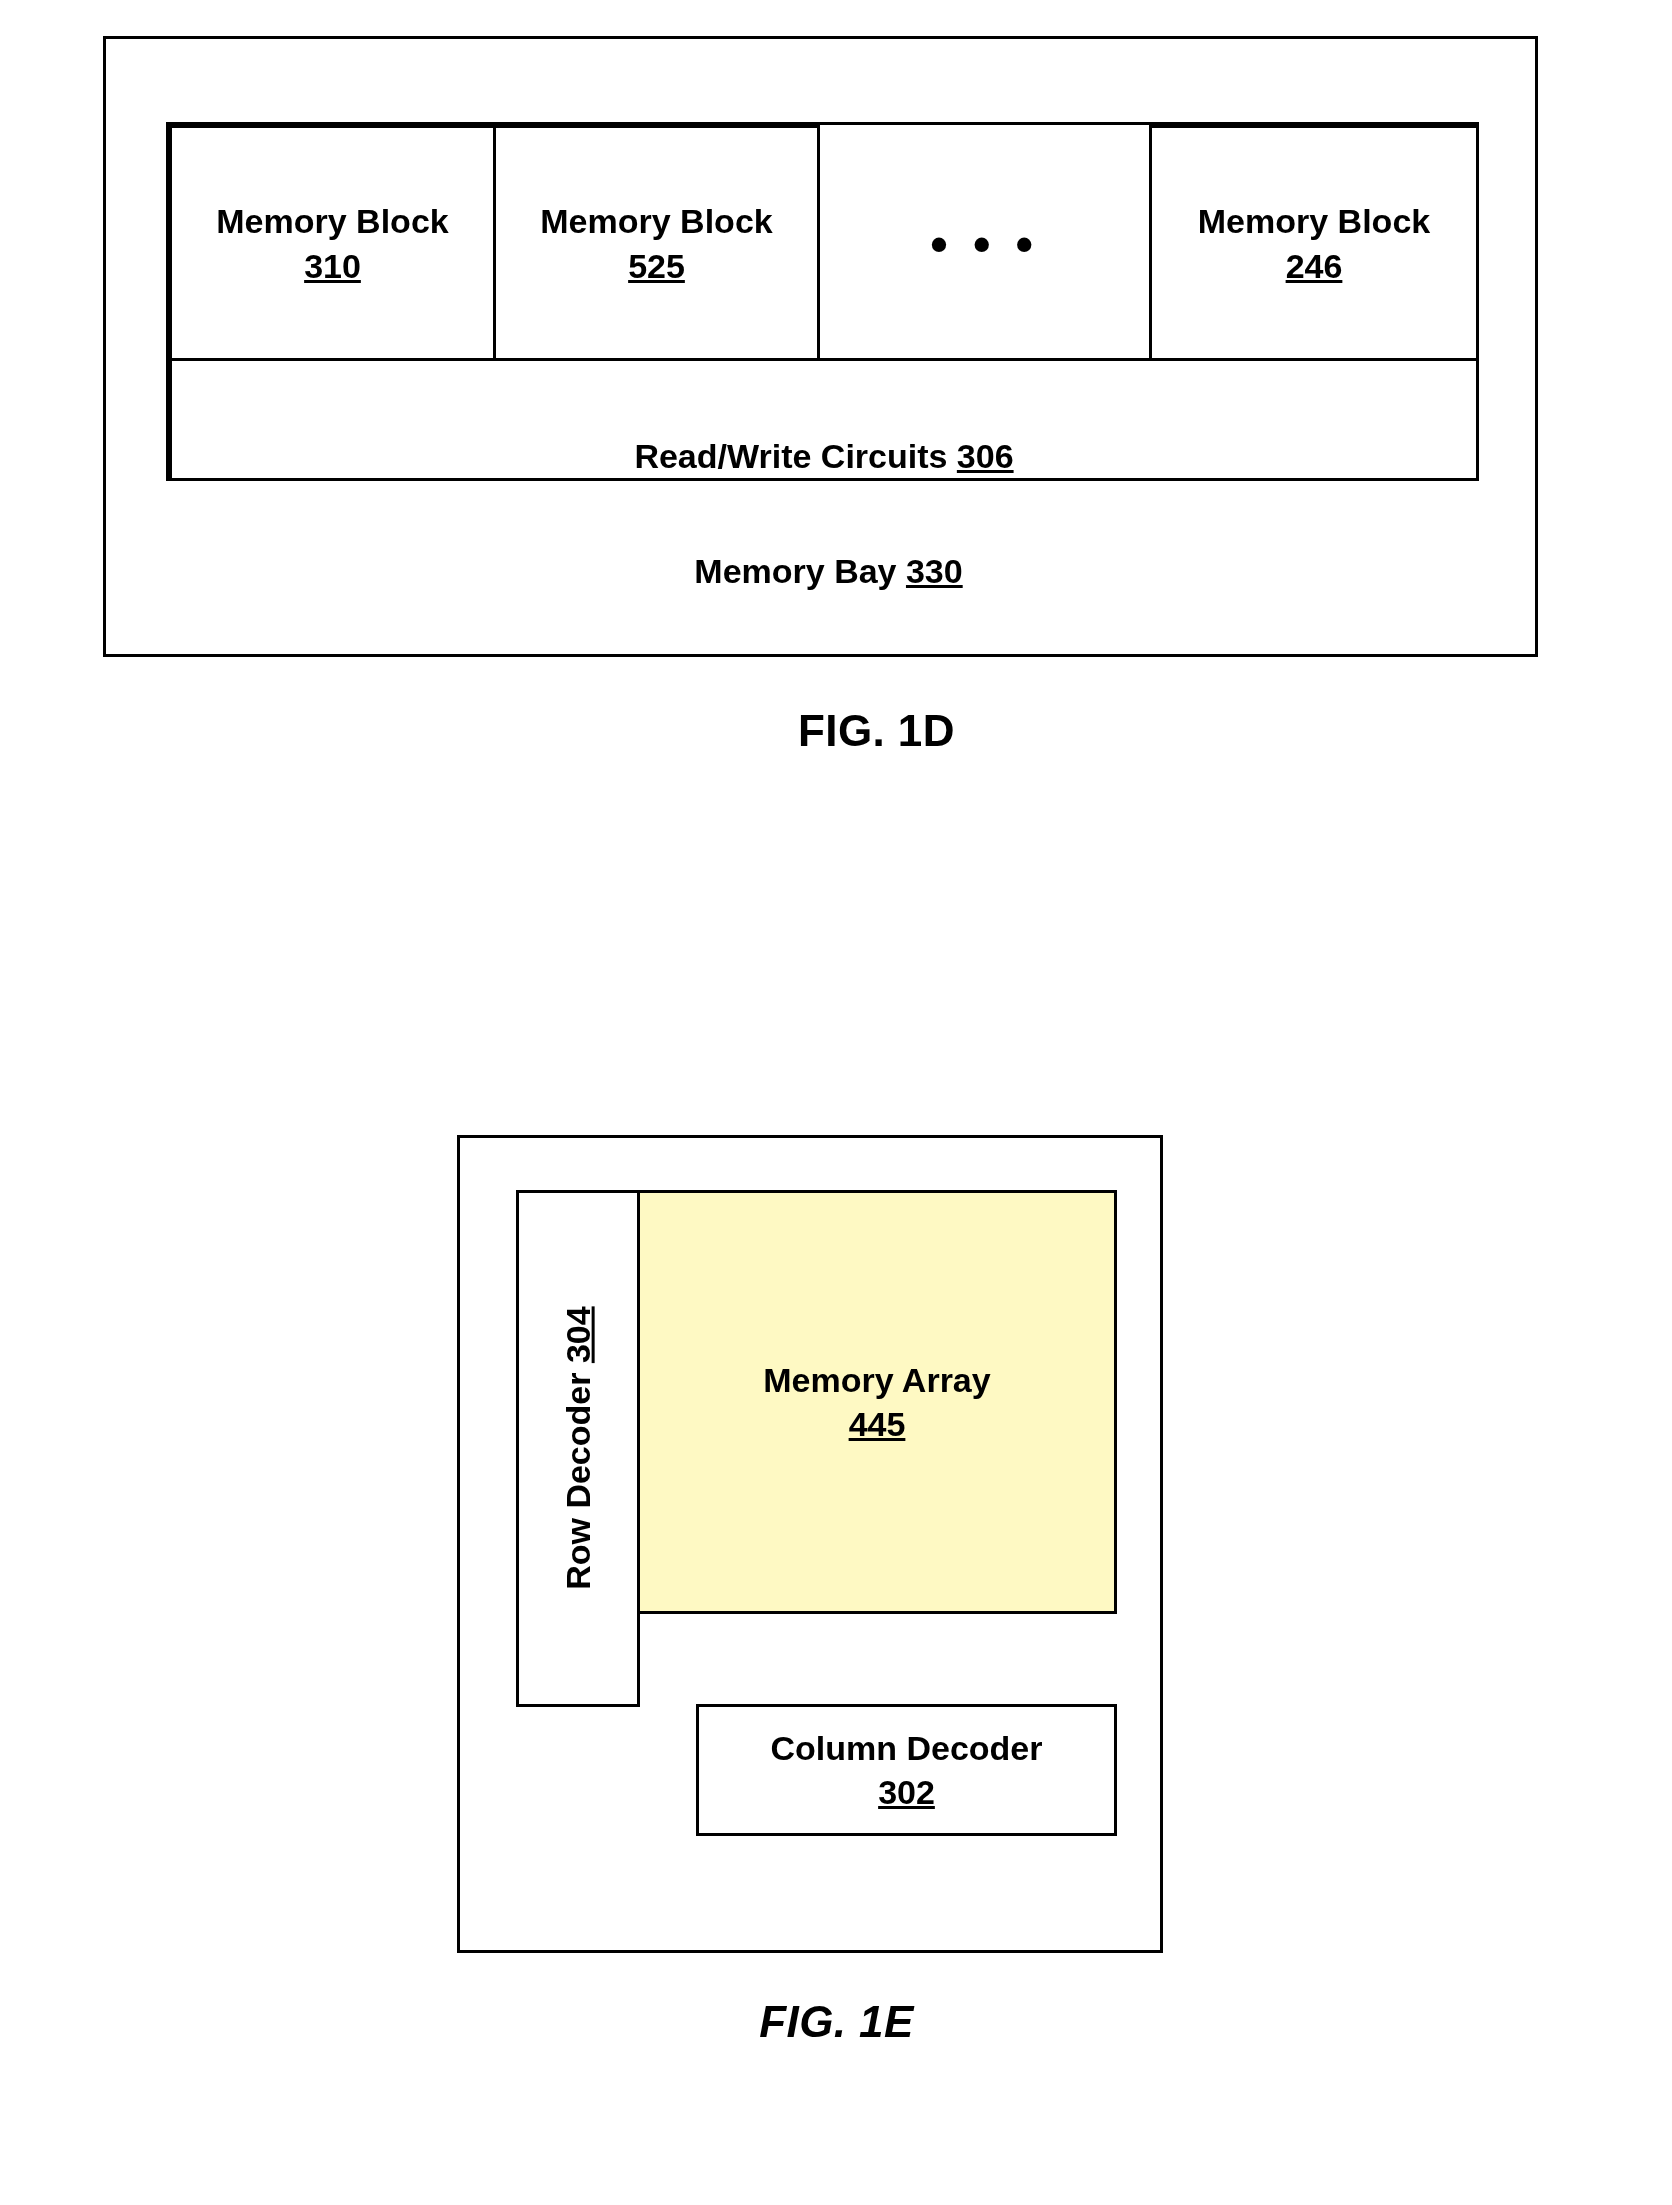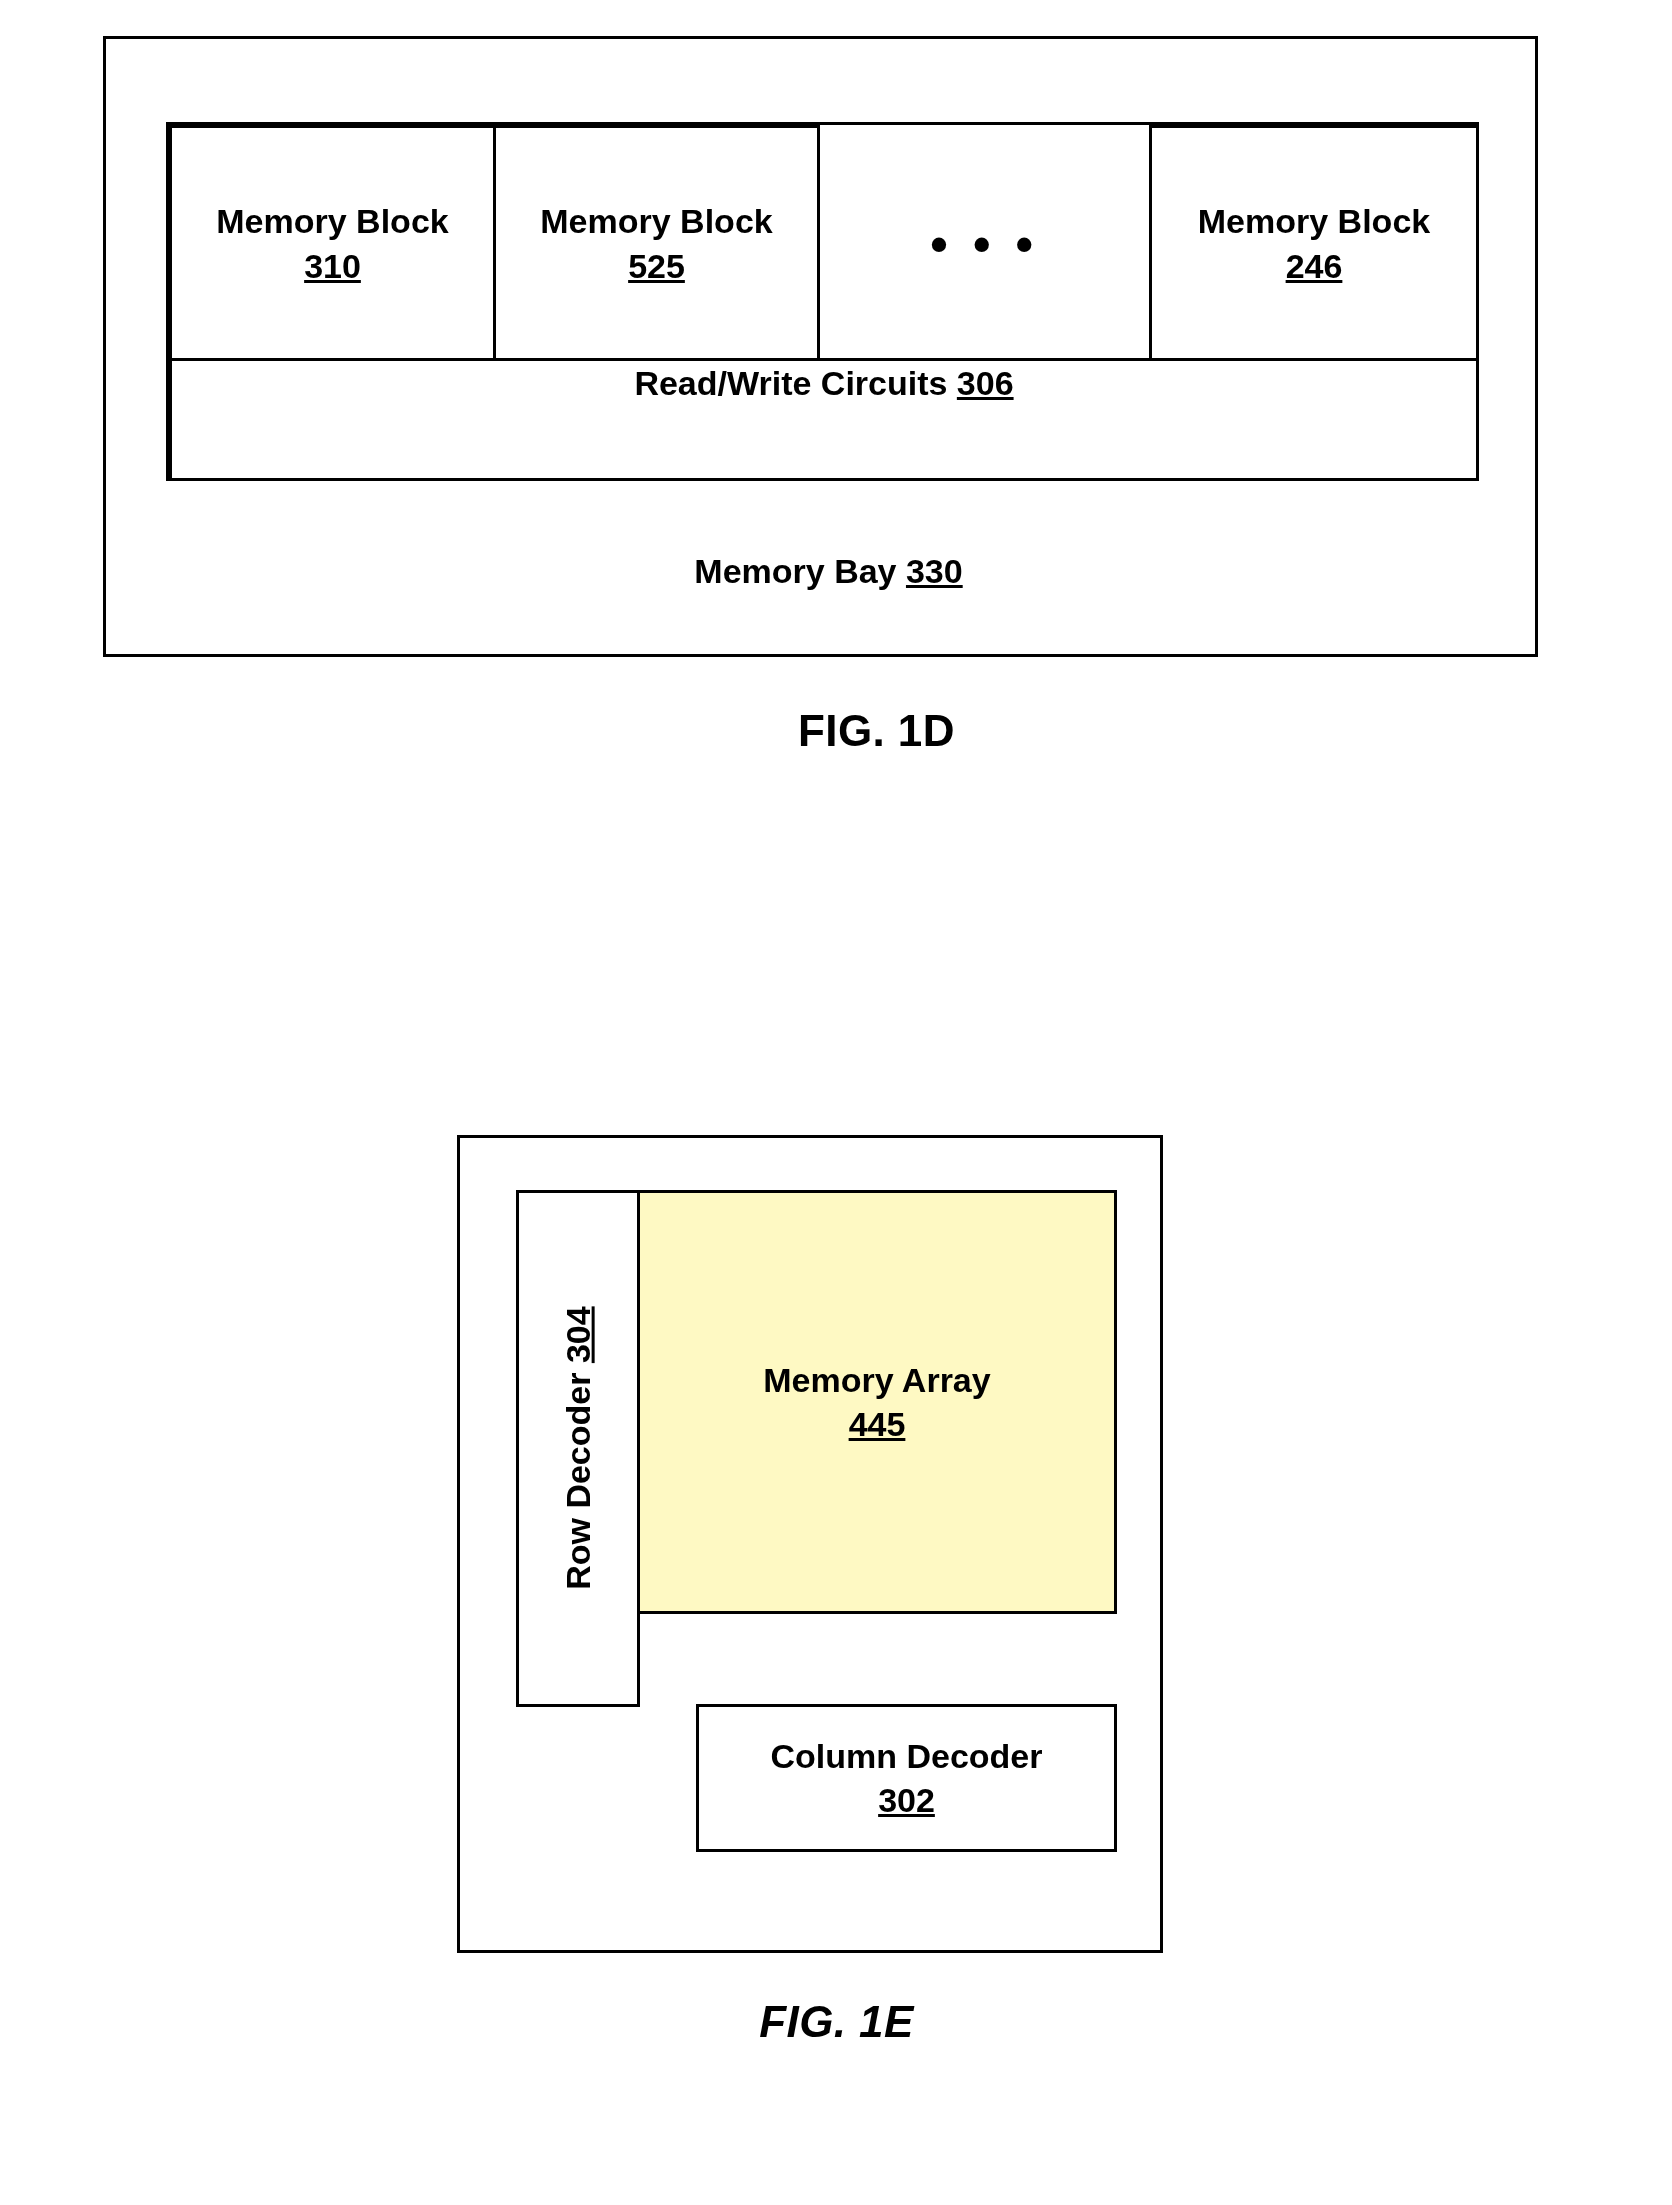--- a/index.html
+++ b/index.html
@@ -96,21 +96,21 @@
   #rw-circuits {
     position: absolute;
     left: 0px;
     top: 233px;
     width: 1310px;
     height: 123px;
     border: 3.2px solid #000;
     box-sizing: border-box;
     background: #fff;
     display: flex;
-    align-items: flex-start;
+    align-items: flex-end;
     justify-content: center;
   }
   #rw-circuits .lbl { font-size: 34px; }
 
   #memory-bay-label {
     position: absolute;
     left: 8px;
     top: 513px;
     width: 100%;
     text-align: center;
@@ -163,21 +163,21 @@
     display: flex;
     align-items: center;
     justify-content: center;
   }
   #memory-array .lbl { font-size: 34px; }
   #column-decoder {
     position: absolute;
     left: 180px;
     top: 514px;
     width: 421px;
-    height: 148px;
+    height: 132px;
     border: 3.2px solid #000;
     box-sizing: border-box;
     background: #fff;
     display: flex;
     align-items: center;
     justify-content: center;
   }
   #column-decoder .lbl { font-size: 34px; }
 
   #memory-block-label {

